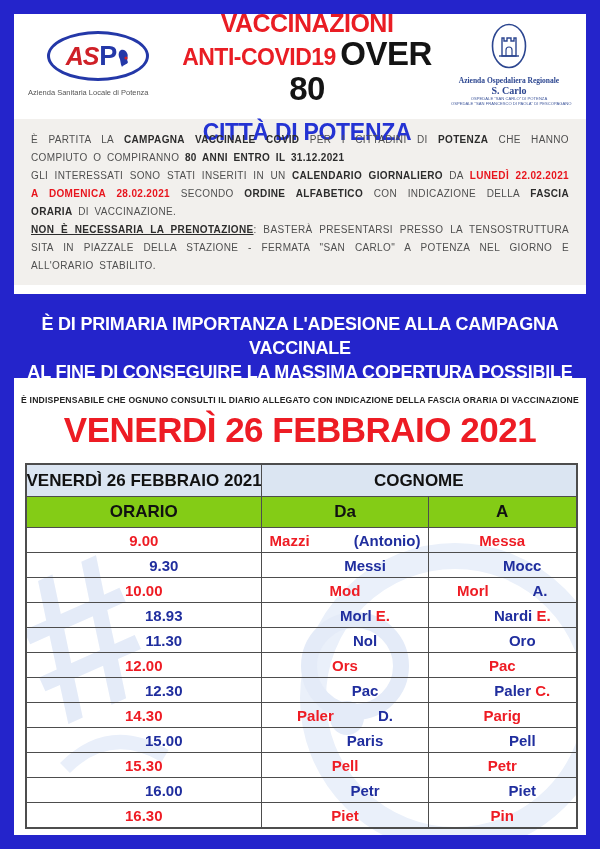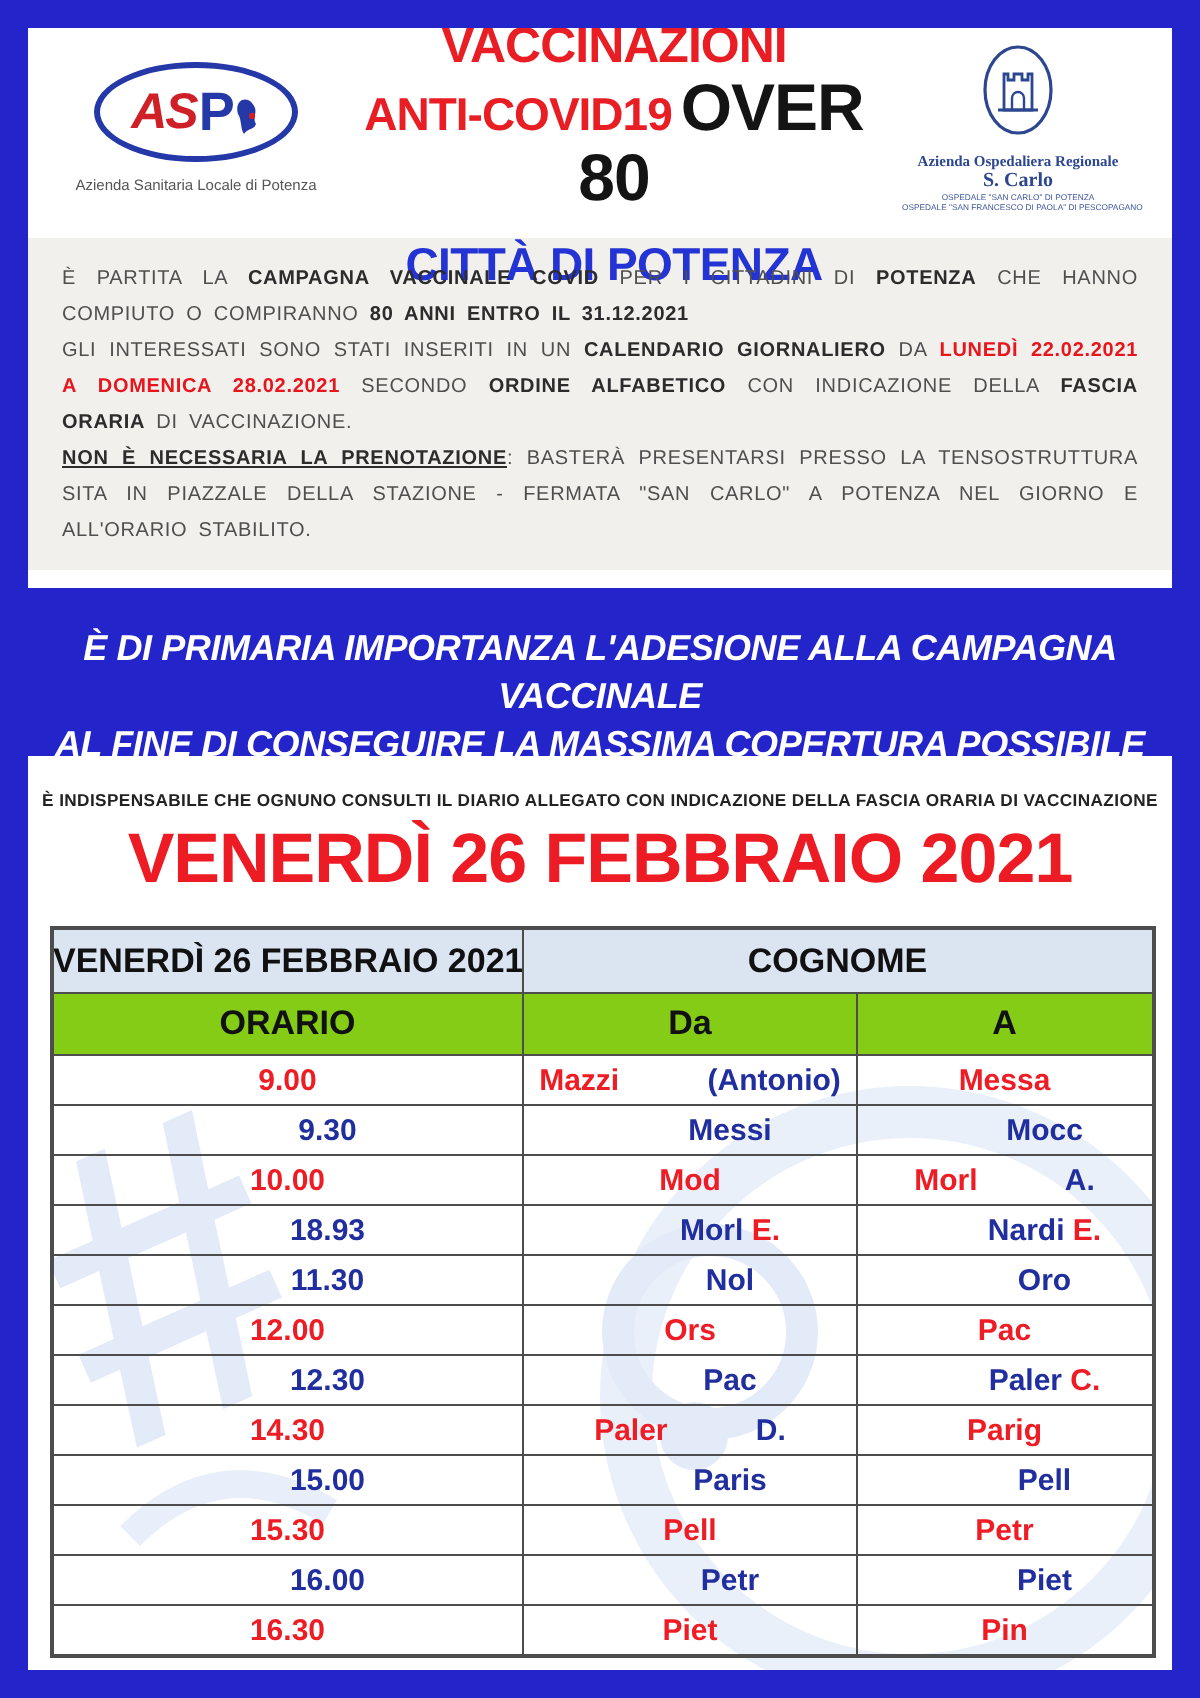--- a/index.html
+++ b/index.html
@@ -3,21 +3,21 @@
 <meta charset="utf-8">
 <style>
   html,body{margin:0;padding:0;background:#888;}
   .page{position:relative;width:600px;height:849px;background:#fff;overflow:hidden;
         font-family:"Liberation Sans",sans-serif;margin:0 auto;}
   .frame{position:absolute;inset:0;border:14px solid #2424cb;pointer-events:none;z-index:6;box-sizing:border-box;}
   .content{position:absolute;inset:0;padding:14px;box-sizing:border-box;}
 
   
   .header{display:flex;align-items:center;justify-content:space-between;height:100px;padding:0 14px;}
-  .asp-logo{width:140px;text-align:center;}
+  .asp-logo{width:140px;}
   .asp-oval{width:96px;height:44px;border:3px solid #2438a8;border-radius:50%;margin:0 auto;
             display:flex;align-items:center;justify-content:center;background:#fff;}
   .asp-as{font-style:italic;font-weight:bold;font-size:25px;color:#cf2027;letter-spacing:-1px;}
   .asp-p{font-weight:bold;font-size:27px;color:#2438a8;margin-left:1px;}
   .asp-region{margin-left:1px;margin-top:6px;}
   .asp-caption{font-size:7.5px;color:#555;margin-top:7px;white-space:nowrap;}
   .titles{flex:1;text-align:center;line-height:1.05;}
   .t1{font-size:25px;font-weight:bold;color:#e91d24;letter-spacing:-0.5px;}
   .t2{margin-top:1px;}
   .t2 .anti{font-size:23px;font-weight:bold;color:#e91d24;letter-spacing:-0.5px;text-align:center;}
@@ -32,21 +32,21 @@
   .intro{background:#f2f0ed;margin-top:5px;padding:12px 17px 10px 17px;}
   .intro p{margin:0;font-size:10px;line-height:18px;color:#4f4f4f;text-align:justify;
            letter-spacing:.35px;word-spacing:2.5px;}
   .b{font-weight:bold;color:#2c2c2c;}
   .rr{font-weight:bold;color:#e8151d;}
   .u{text-decoration:underline;}
 
   
   .banner{margin:9px -14px 0 -14px;height:84px;background:#2424cb;color:#fff;text-align:center;
           box-sizing:border-box;padding-top:18px;font-weight:bold;font-size:18px;line-height:24px;
-          letter-spacing:-0.2px;font-style:italic;}
+          letter-spacing:-0.2px;}
 
   .notice{margin-top:17px;text-align:center;font-size:8.6px;font-weight:bold;color:#222;letter-spacing:.2px;}
   .day-title{margin-top:5px;text-align:center;font-size:35px;font-weight:bold;color:#ed1c24;letter-spacing:-0.5px;}
 
   
   .table-wrap{position:relative;width:551px;margin:13px auto 0 auto;background:#fff;}
   .watermark{position:absolute;left:0;top:0;z-index:0;}
   table{width:100%;border-collapse:collapse;table-layout:fixed;position:relative;z-index:1;
         border:2px solid #4d4d4d;}
   th,td{border:1px solid #4d4d4d;text-align:center;padding:0;overflow:hidden;white-space:nowrap;}

